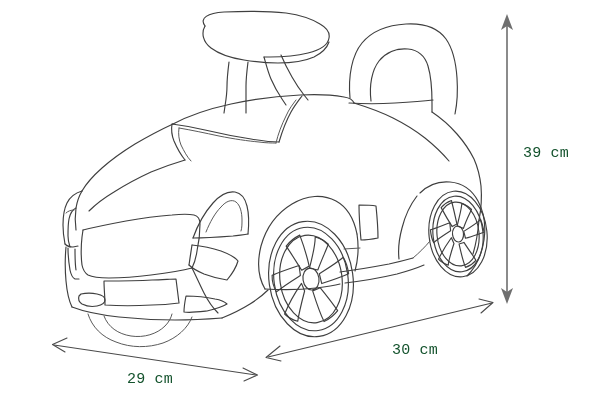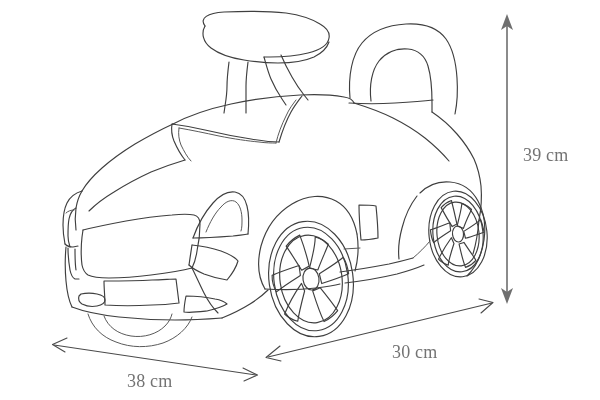--- a/index.html
+++ b/index.html
@@ -56,23 +56,23 @@
     stroke: #8b8b8b;
     stroke-width: 2;
     stroke-linecap: butt;
   }
   .dim-arrow-gray {
     fill: #6f6f6f;
     stroke: none;
   }
   .dim-label {
     position: absolute;
-    font-family: Liberation Serif, serif;
-    font-size: 18px;
-    color: #737373;
+    font-family: Liberation Mono, monospace;
+    font-size: 15px;
+    color: #14532d;
     white-space: nowrap;
     letter-spacing: 0.2px;
   }
   #label-height { left: 523px; top: 145px; }
   #label-length { left: 392px; top: 342px; }
   #label-width  { left: 127px; top: 371px; }
 </style>
 </head>
 <body>
 
@@ -346,15 +346,15 @@
       <path class="dim-arrow-dark" d="M67 338 L52.5 344.5 L65 352"></path>
       <path class="dim-arrow-dark" d="M243 368 L257.5 375 L244 381"></path>
     </g>
 
   </svg>
 
   <div class="dim-label" id="label-height">39 cm</div>
 
   <div class="dim-label" id="label-length">30 cm</div>
 
-  <div class="dim-label" id="label-width">38 cm</div>
+  <div class="dim-label" id="label-width">29 cm</div>
 
 </div>
 
 </body></html>

